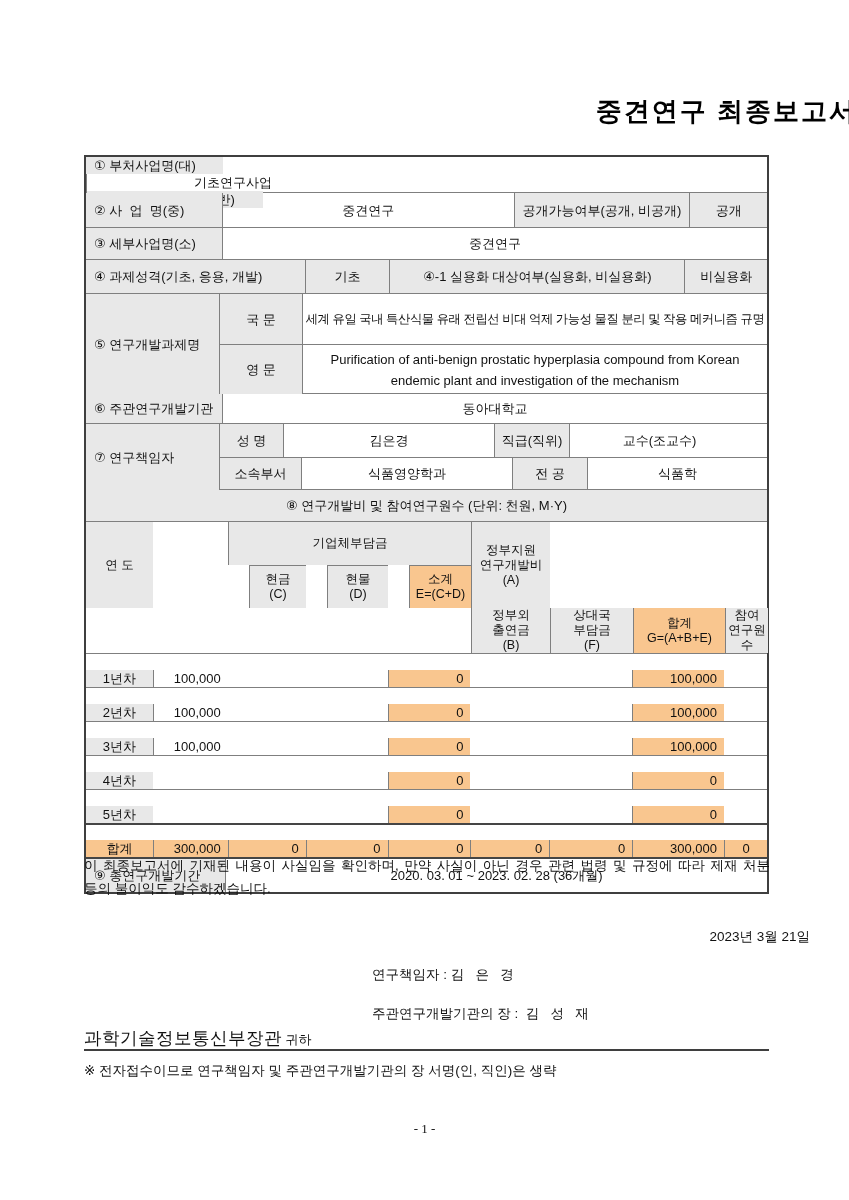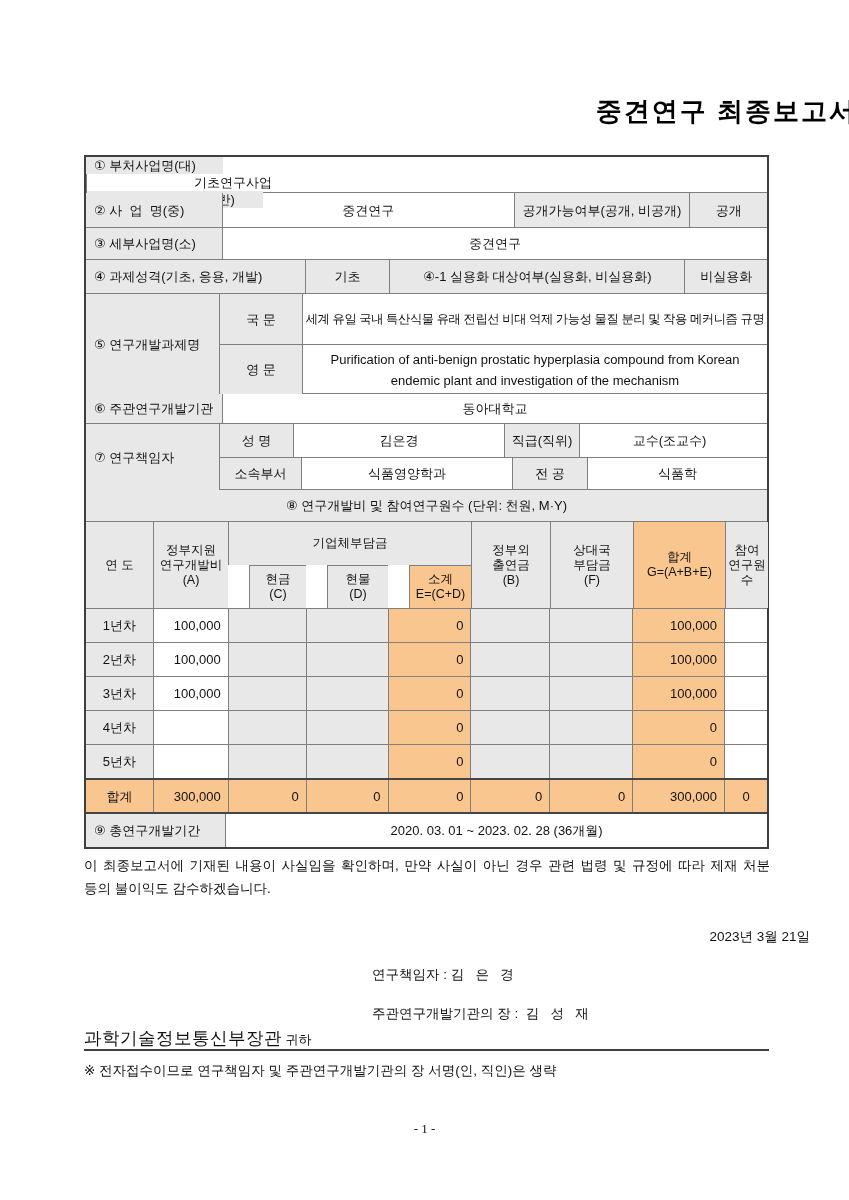--- a/index.html
+++ b/index.html
@@ -49,21 +49,21 @@
     font-size:12.5px; line-height:15px; text-align:center; white-space:pre-line;
     border-left:1px solid #7f7f7f; background:#e8e8e8;
   }
   .bh.nol { border-left:none; }
   .bh.span2 { grid-row:span 2; }
   .bh.bt { border-top:1px solid #7f7f7f;margin-left:21px; }
   .bh.orange { background:#f9c68f; }
   
   .w-year{width:67px} .w-a{width:75px} .w-c{width:78px} .w-d{width:82px}
   .w-e{width:83px} .w-b{width:79px} .w-f{width:83px} .w-g{width:92px} .w-n{width:43px}
-  .budget-row { height:34px; }
+  .budget-row { height:34px;align-items:flex-end; }
   .total-row .cell { background:#f9c68f; }
   
   .statement {
     position:absolute; left:84px; top:854px; width:686px;
     font-size:13.5px; line-height:23px; text-align:justify; word-break:keep-all;
   }
   .date-line { position:absolute; left:130px; top:928px; width:680px; text-align:right; font-size:13.5px; }
   .sig1 { position:absolute; left:372px; top:966px; font-size:13.5px; white-space:pre; }
   .sig2 { position:absolute; left:372px; top:1005px; font-size:13.5px; white-space:pre; }
   .recipient { position:absolute; left:84px; top:1026px; font-size:17.5px; letter-spacing:0.5px; }
@@ -123,44 +123,44 @@
 
     <div class="trow" style="height:30px">
       <div class="cell gray lab" style="width:137px">⑥ 주관연구개발기관</div>
       <div class="cell" style="width:548px">동아대학교</div>
     </div>
 
     <div class="trow" style="height:66px">
       <div class="cell gray lab" style="width:137px; height:66px">⑦ 연구책임자</div>
       <div class="colstack" style="width:548px">
         <div class="subrow" style="height:33px">
-          <div class="cell gray" style="width:74px">성 명</div>
+          <div class="cell gray" style="width:64px">성 명</div>
           <div class="cell" style="width:211px">김은경</div>
           <div class="cell gray" style="width:75px">직급(직위)</div>
           <div class="cell" style="width:180px">교수(조교수)</div>
         </div>
         <div class="subrow" style="height:32px">
           <div class="cell gray" style="width:82px">소속부서</div>
           <div class="cell" style="width:211px">식품영양학과</div>
           <div class="cell gray" style="width:75px">전 공</div>
           <div class="cell" style="width:180px">식품학</div>
         </div>
       </div>
     </div>
 
     <div class="trow" style="height:32px">
       <div class="cell gray" style="width:685px">⑧ 연구개발비 및 참여연구원수 (단위: 천원, M·Y)</div>
     </div>
 
     <div class="budget-head">
       <div class="bh nol span2">연 도</div>
+      <div class="bh" style="grid-column:3 / span 3">기업체부담금</div>
       <div class="bh span2">정부지원
 연구개발비
 (A)</div>
-      <div class="bh" style="grid-column:3 / span 3">기업체부담금</div>
       <div class="bh span2" style="grid-column:6">정부외
 출연금
 (B)</div>
       <div class="bh span2" style="grid-column:7">상대국
 부담금
 (F)</div>
       <div class="bh span2 orange" style="grid-column:8">합계
 G=(A+B+E)</div>
       <div class="bh span2" style="grid-column:9">참여
 연구원수</div>

